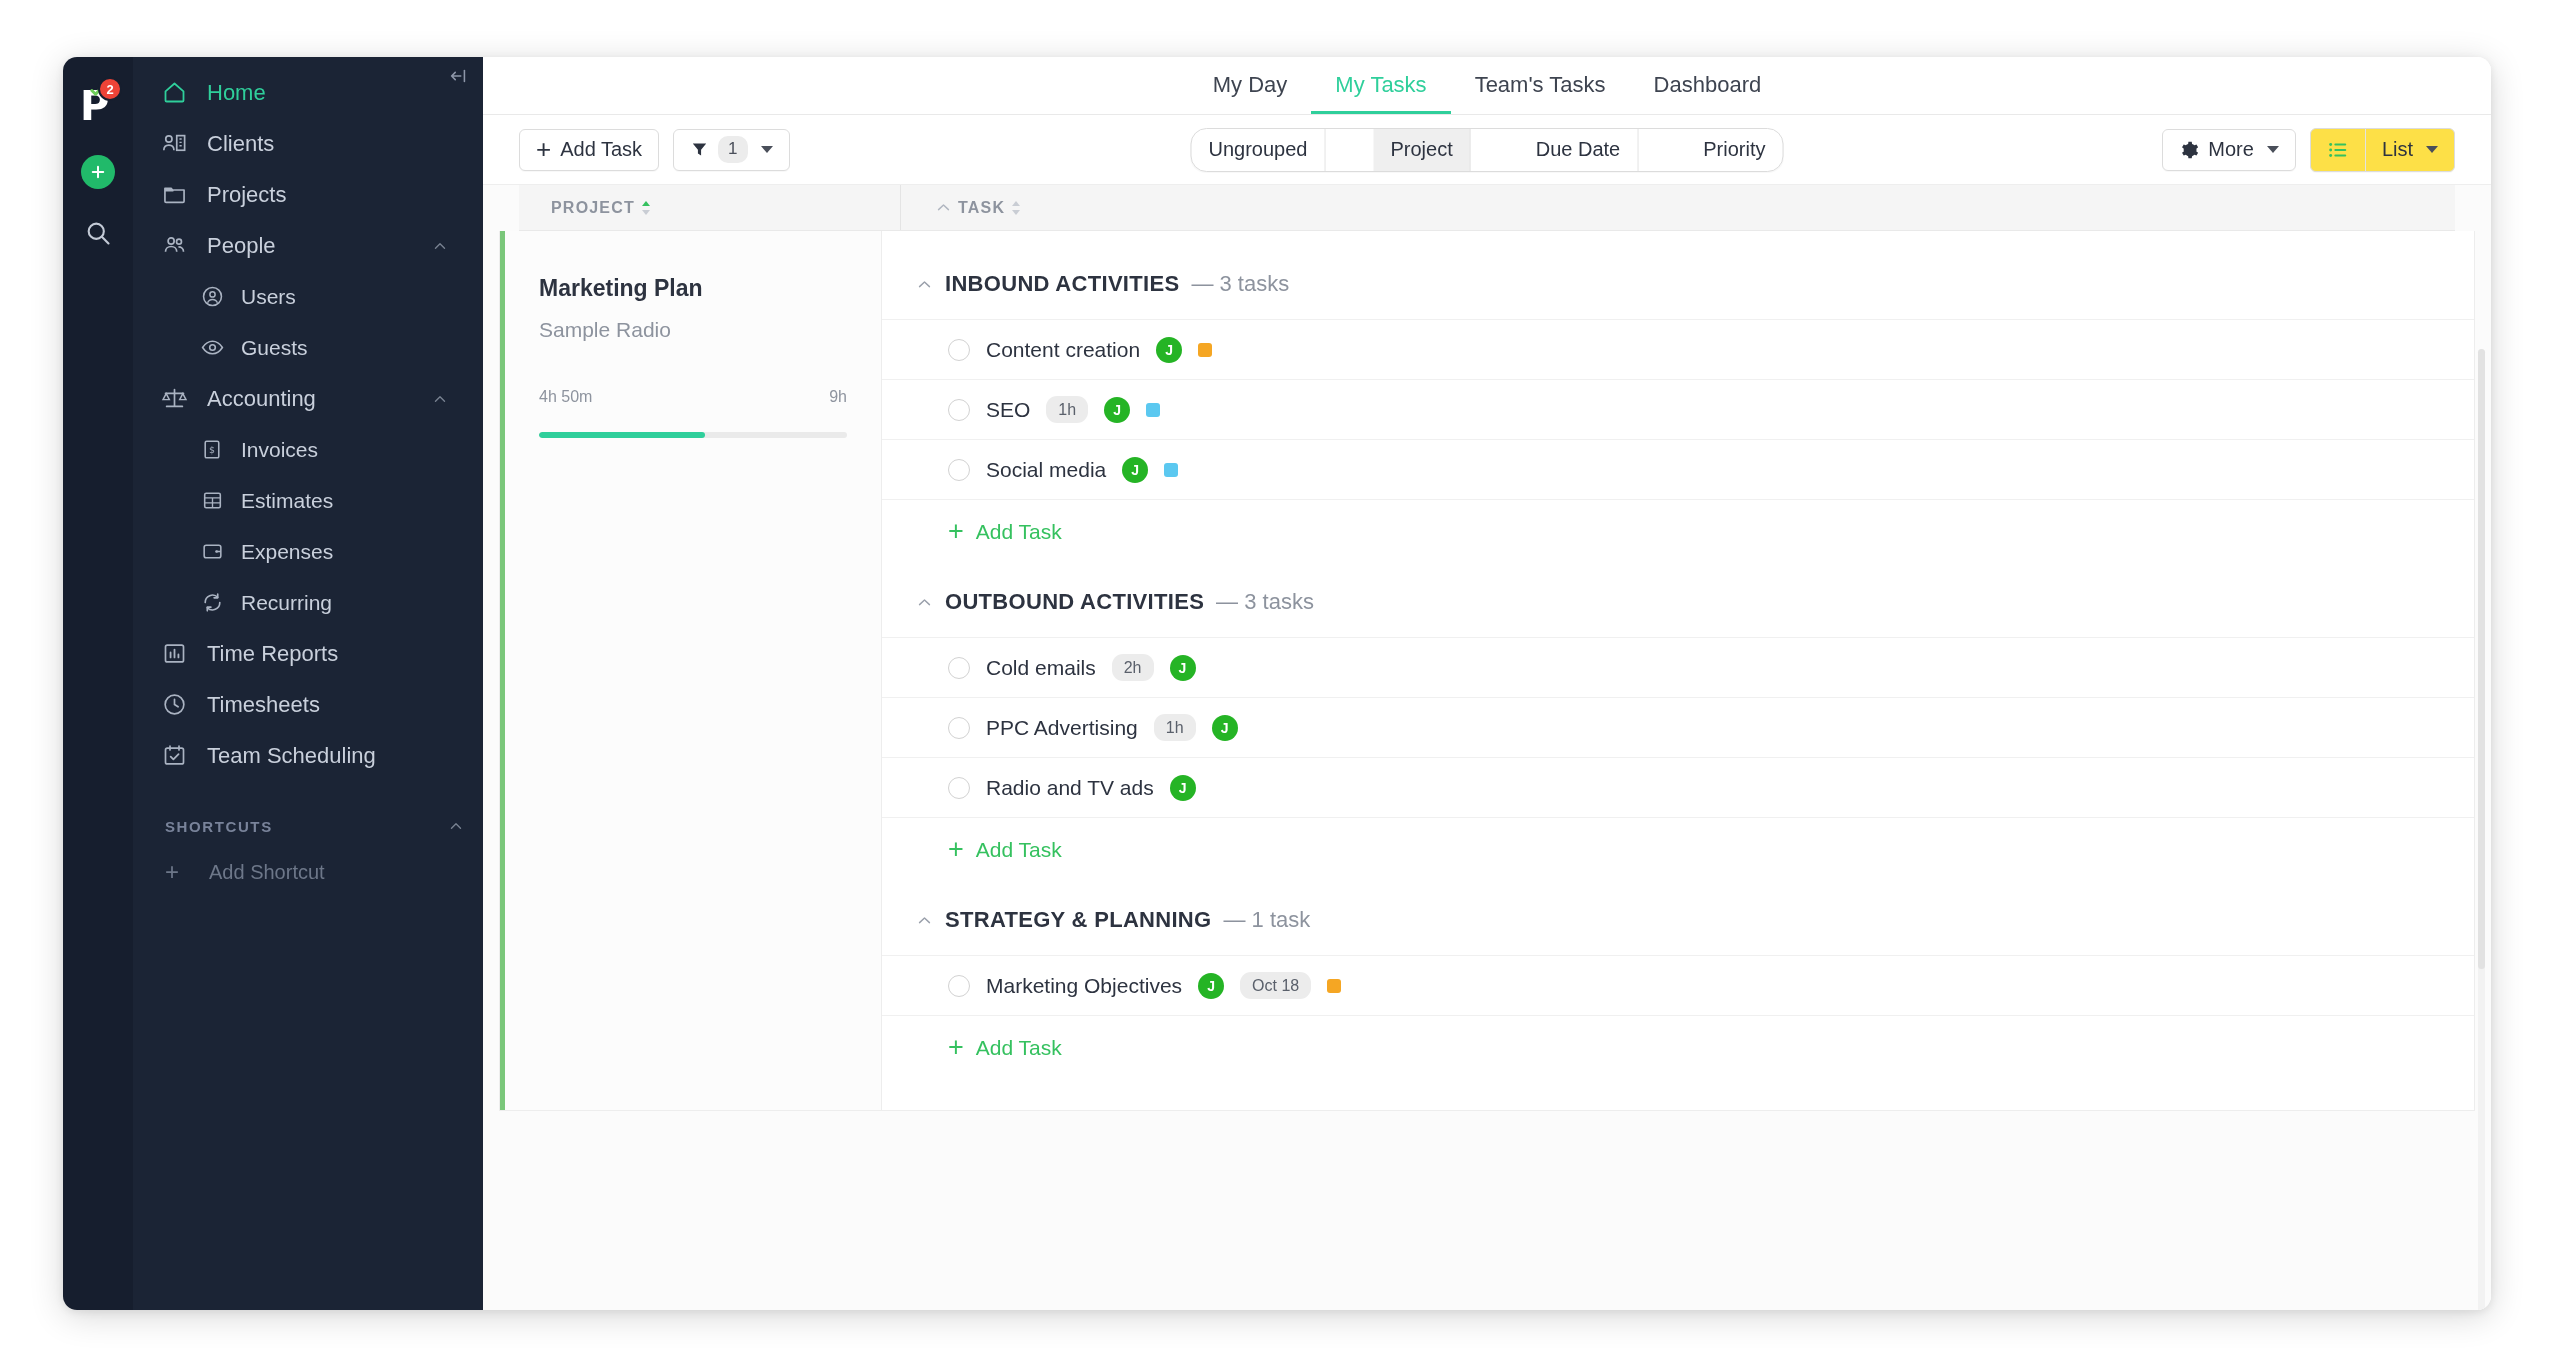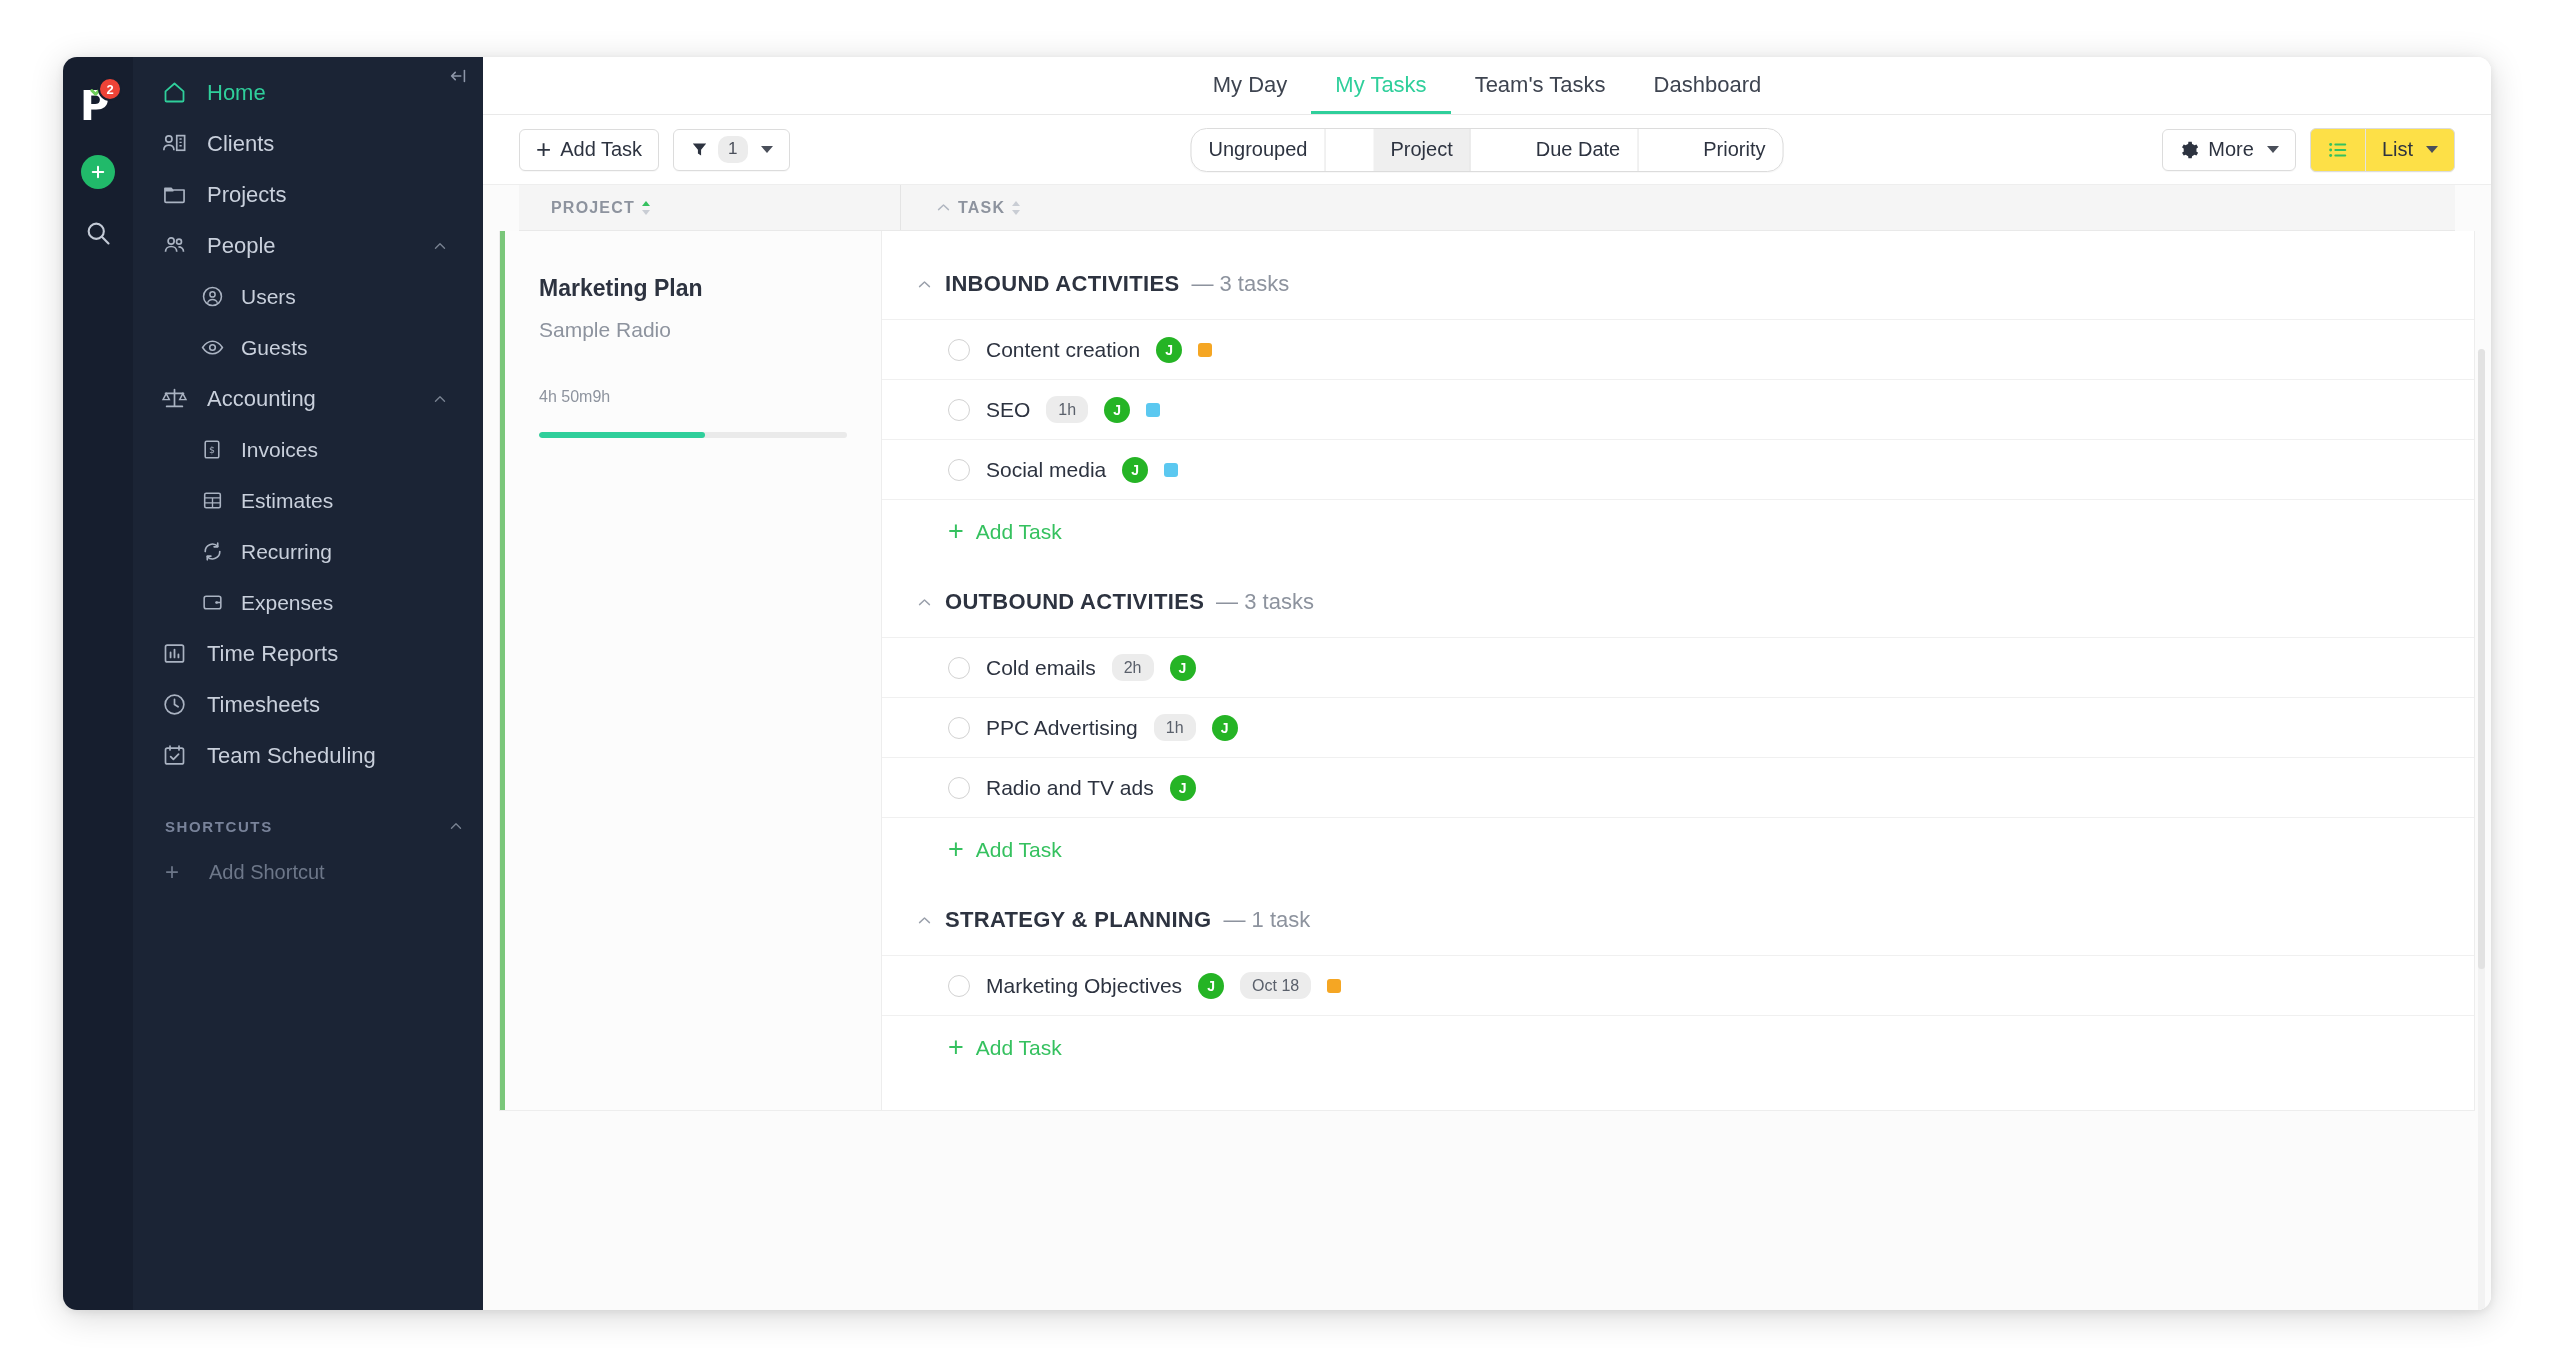--- a/index.html
+++ b/index.html
@@ -224,21 +224,21 @@
   }
   .proj-col {
     width: 382px; flex: 0 0 382px;
     border-right: 1px solid #ededed;
     border-left: 5px solid #7ac77a;
     padding: 44px 34px 0 34px;
     background: #fcfcfc;
   }
   .proj-name { font-size: 23px; color: #2d3340; font-weight: bold; margin-bottom: 16px; }
   .proj-client { font-size: 21px; color: #8d939e; margin-bottom: 46px; }
-  .proj-meter-labels { display: flex; font-size: 16px; color: #8d939e; margin-bottom: 26px;}
+  .proj-meter-labels { display: flex; justify-content: space-between; font-size: 16px; color: #8d939e; margin-bottom: 26px;}
   .proj-bar { height: 6px; border-radius: 3px; background: #eaeaea; overflow: hidden; }
   .proj-bar-fill { height: 100%; background: #2fcf9b; border-radius: 3px; }
 
   .task-col { flex: 1 1 auto; min-width: 0; padding-top: 14px; }
 
   .sec-head {
     display: flex; align-items: center; gap: 12px;
     padding: 26px 0 22px 34px;
     font-size: 22px; color: #2d3340;
   }
@@ -430,36 +430,36 @@
             <rect x="4.5" y="5" width="15" height="14" rx="1.4" stroke="#aab3c2" stroke-width="1.5" fill="none"></rect>
             <path d="M4.5 9.5 h15 M4.5 14.3 h15 M12 9.5 V19" stroke="#aab3c2" stroke-width="1.3"></path>
           </svg>
       </span>
       <span>Estimates</span>
     </div>
 
     <div class="nav-item sub">
       <span class="nav-ico">
         <svg viewBox="0 0 24 24" width="25" height="25">
-            <path d="M19 12 a7 7 0 0 1-12 5 M5 12 a7 7 0 0 1 12-5" stroke="#aab3c2" stroke-width="1.6" fill="none" stroke-linecap="round"></path>
-            <path d="M17 4 v3.5 h-3.5 M7 20 v-3.5 h3.5" stroke="#aab3c2" stroke-width="1.6" fill="none" stroke-linecap="round" stroke-linejoin="round"></path>
-          </svg>
-      </span>
-      <span>Recurring</span>
-    </div>
-
-    <div class="nav-item sub">
-      <span class="nav-ico">
-        <svg viewBox="0 0 24 24" width="25" height="25">
             <rect x="4" y="6" width="16" height="12" rx="2" stroke="#aab3c2" stroke-width="1.5" fill="none"></rect>
             <path d="M15 12 h5" stroke="#aab3c2" stroke-width="1.5"></path>
             <circle cx="16" cy="12" r="1.3" fill="#aab3c2"></circle>
           </svg>
       </span>
       <span>Expenses</span>
+    </div>
+
+    <div class="nav-item sub">
+      <span class="nav-ico">
+        <svg viewBox="0 0 24 24" width="25" height="25">
+            <path d="M19 12 a7 7 0 0 1-12 5 M5 12 a7 7 0 0 1 12-5" stroke="#aab3c2" stroke-width="1.6" fill="none" stroke-linecap="round"></path>
+            <path d="M17 4 v3.5 h-3.5 M7 20 v-3.5 h3.5" stroke="#aab3c2" stroke-width="1.6" fill="none" stroke-linecap="round" stroke-linejoin="round"></path>
+          </svg>
+      </span>
+      <span>Recurring</span>
     </div>
 
     <div class="nav-item">
       <span class="nav-ico">
         <svg viewBox="0 0 24 24" width="27" height="27">
             <rect x="4" y="4.5" width="16" height="15" rx="1.6" stroke="#aab3c2" stroke-width="1.5" fill="none"></rect>
             <path d="M8.5 15.5 V11 M12 15.5 V8.5 M15.5 15.5 V12.8" stroke="#aab3c2" stroke-width="1.6" stroke-linecap="round"></path>
           </svg>
       </span>
       <span>Time Reports</span>

